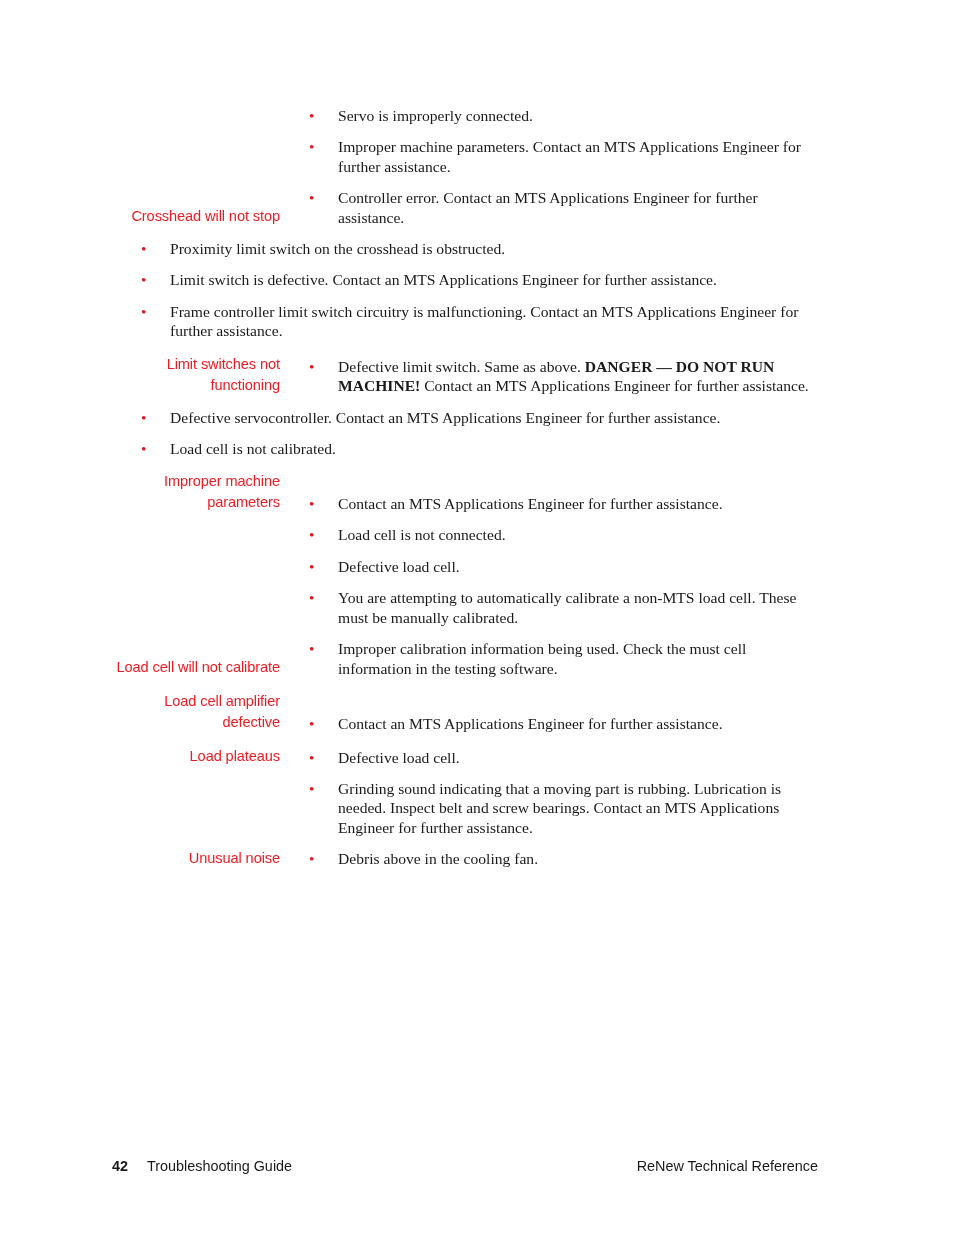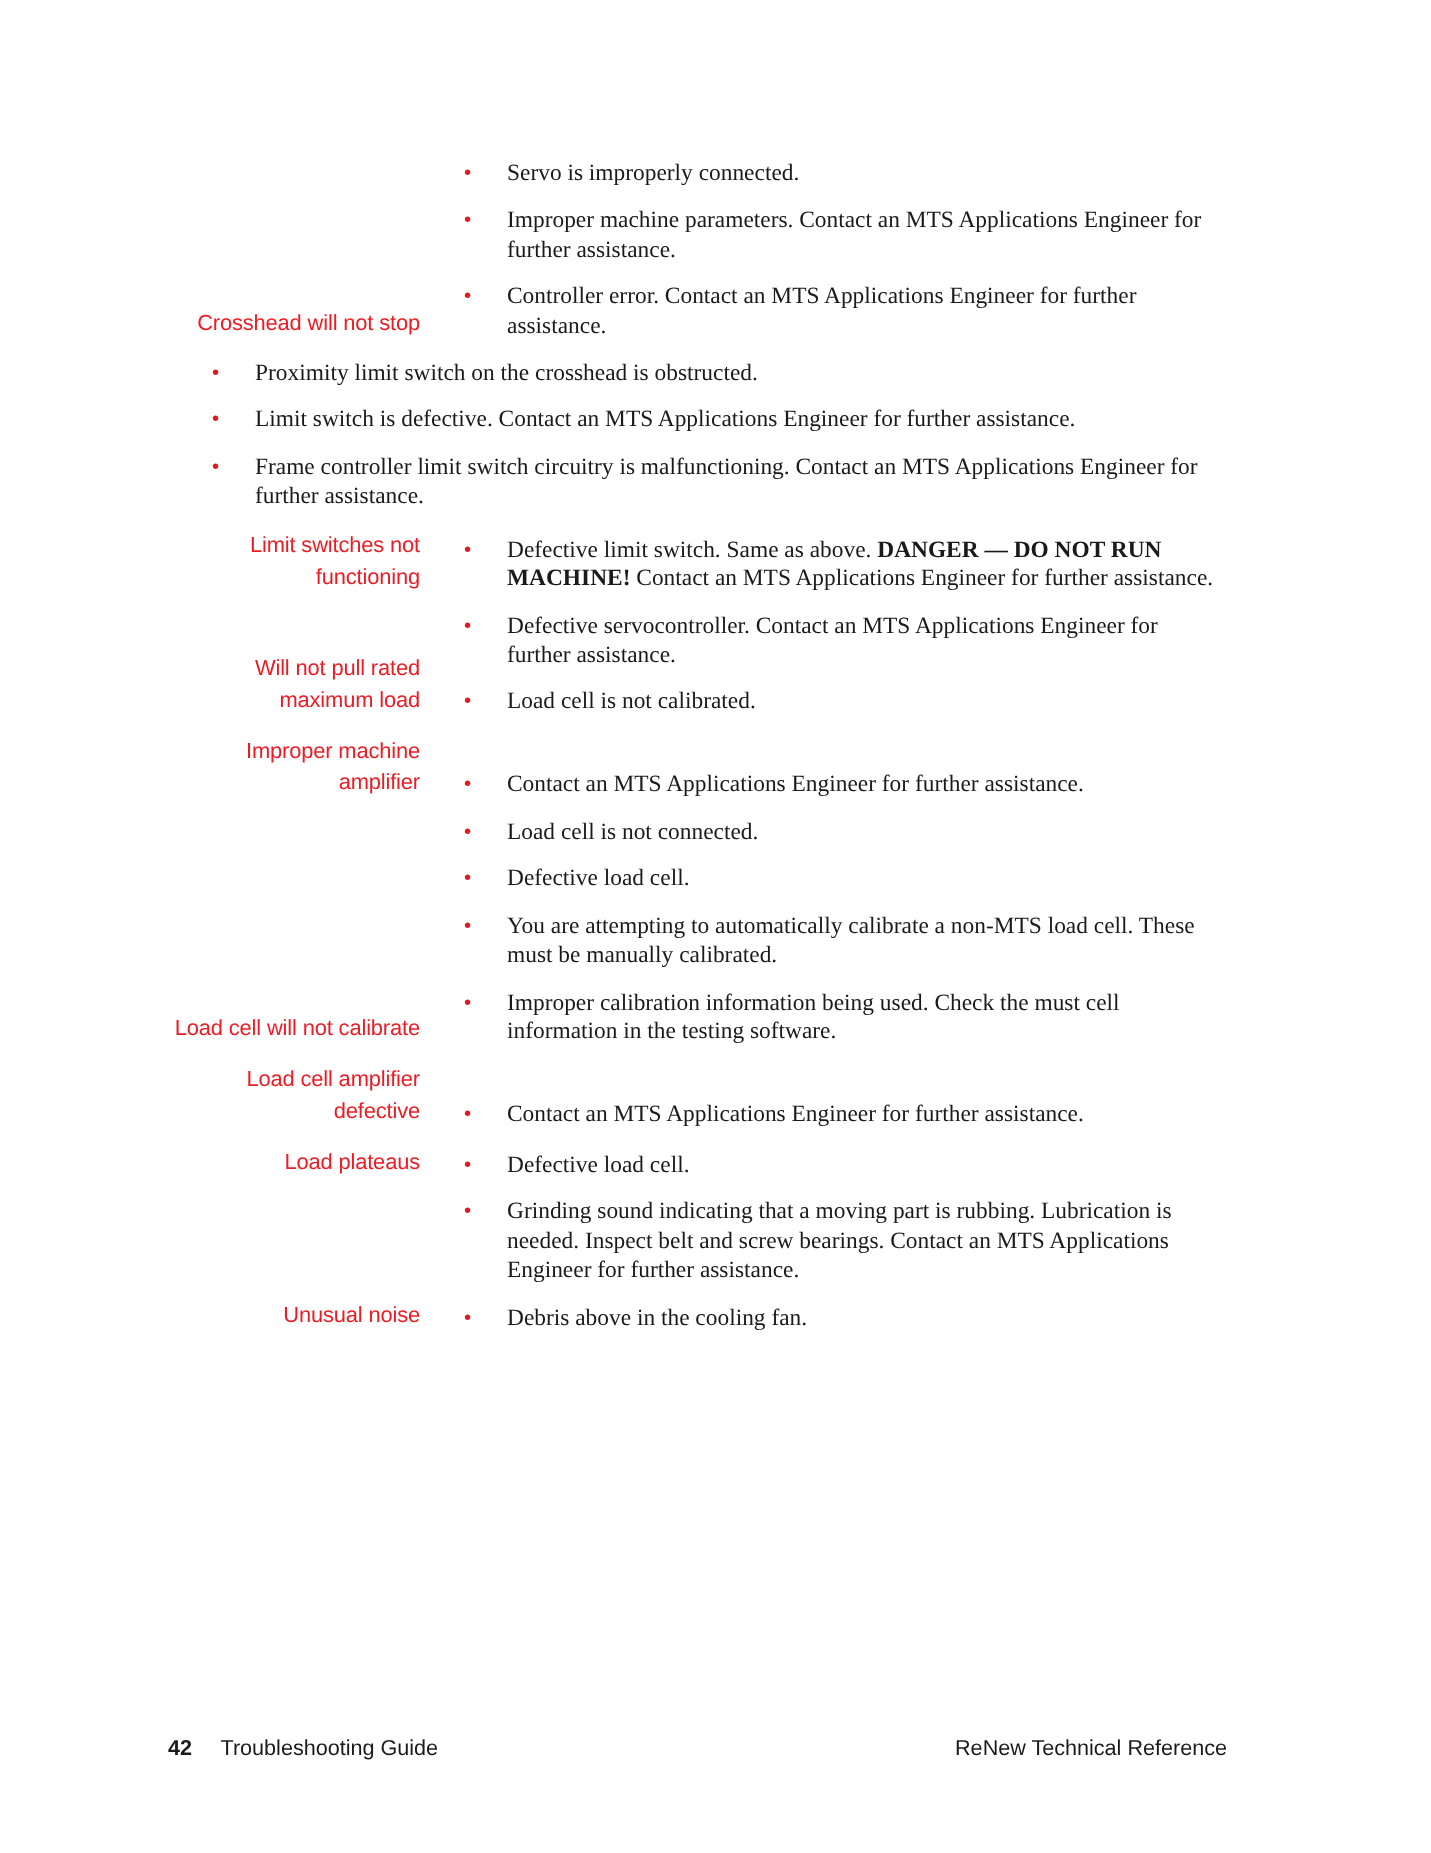--- a/index.html
+++ b/index.html
@@ -164,34 +164,33 @@
       <div class="section">
         <div class="section-heading">Limit switches not functioning</div>
         <div class="section-items">
           <div class="bullet-row">
             <span class="bullet-mark">•</span>
             <span class="bullet-text"><span>Defective limit switch. Same as above. </span><b>DANGER — DO NOT RUN MACHINE!</b><span> Contact an MTS Applications Engineer for further assistance.</span></span>
           </div>
         </div>
       </div>
       <div class="section">
-        <div class="section-heading">Will not pull rated maximum load</div>
         <div class="section-items">
           <div class="bullet-row">
             <span class="bullet-mark">•</span>
             <span class="bullet-text">Defective servocontroller. Contact an MTS Applications Engineer for further assistance.</span>
           </div>
           <div class="bullet-row">
             <span class="bullet-mark">•</span>
             <span class="bullet-text">Load cell is not calibrated.</span>
           </div>
         </div>
       </div>
       <div class="section">
-        <div class="section-heading">Improper machine amplifier</div>
+        <div class="section-heading">Improper machine parameters</div>
         <div class="section-items">
           <div class="bullet-row">
             <span class="bullet-mark">•</span>
             <span class="bullet-text">Contact an MTS Applications Engineer for further assistance.</span>
           </div>
         </div>
       </div>
       <div class="section">
         <div class="section-heading">Load cell will not calibrate</div>
         <div class="section-items">

